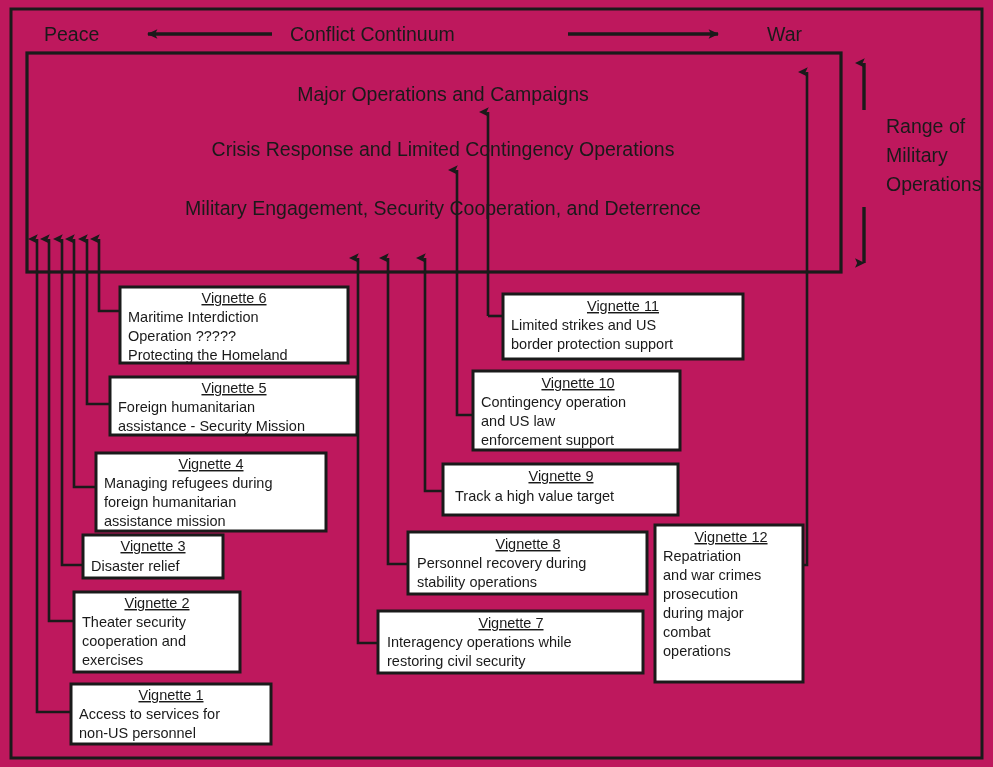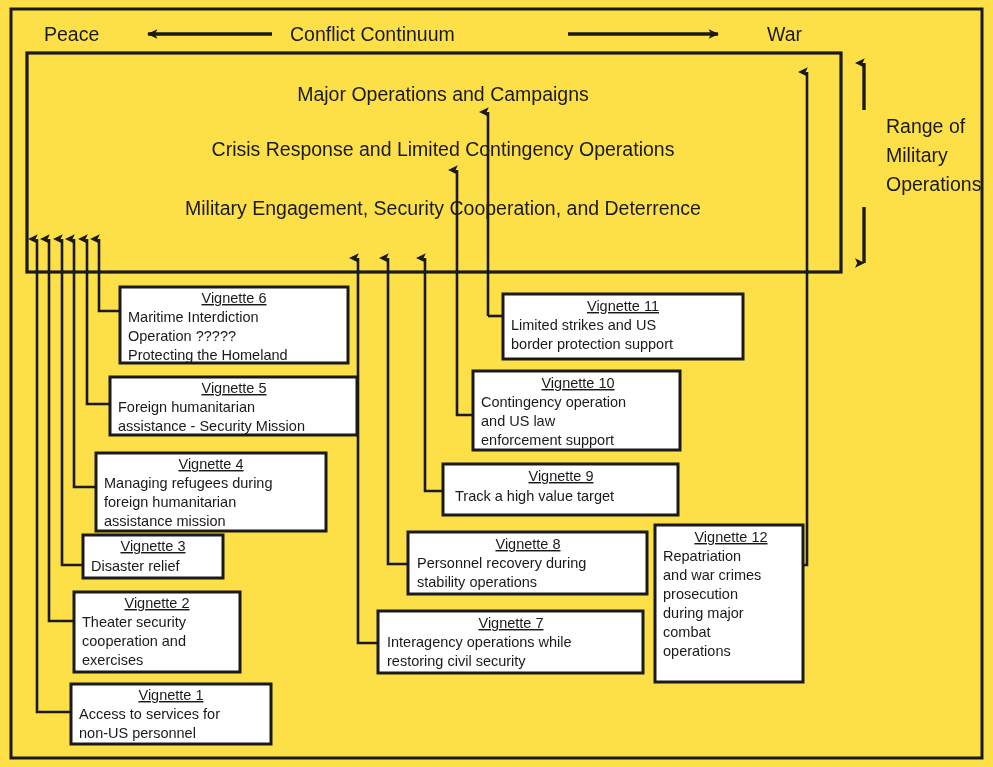--- a/index.html
+++ b/index.html
@@ -10,21 +10,21 @@
   body {
     font-family: "Liberation Sans", sans-serif;
     width: 993px;
     height: 767px;
     overflow: hidden;
   }
   #diagram-root {
     position: relative;
     width: 993px;
     height: 767px;
-    background: #fde047;
+    background: #be185d;
   }
   svg#diagram-svg {
     position: absolute;
     left: 0;
     top: 0;
     width: 993px;
     height: 767px;
   }
   .frame-outer {
     fill: none;

